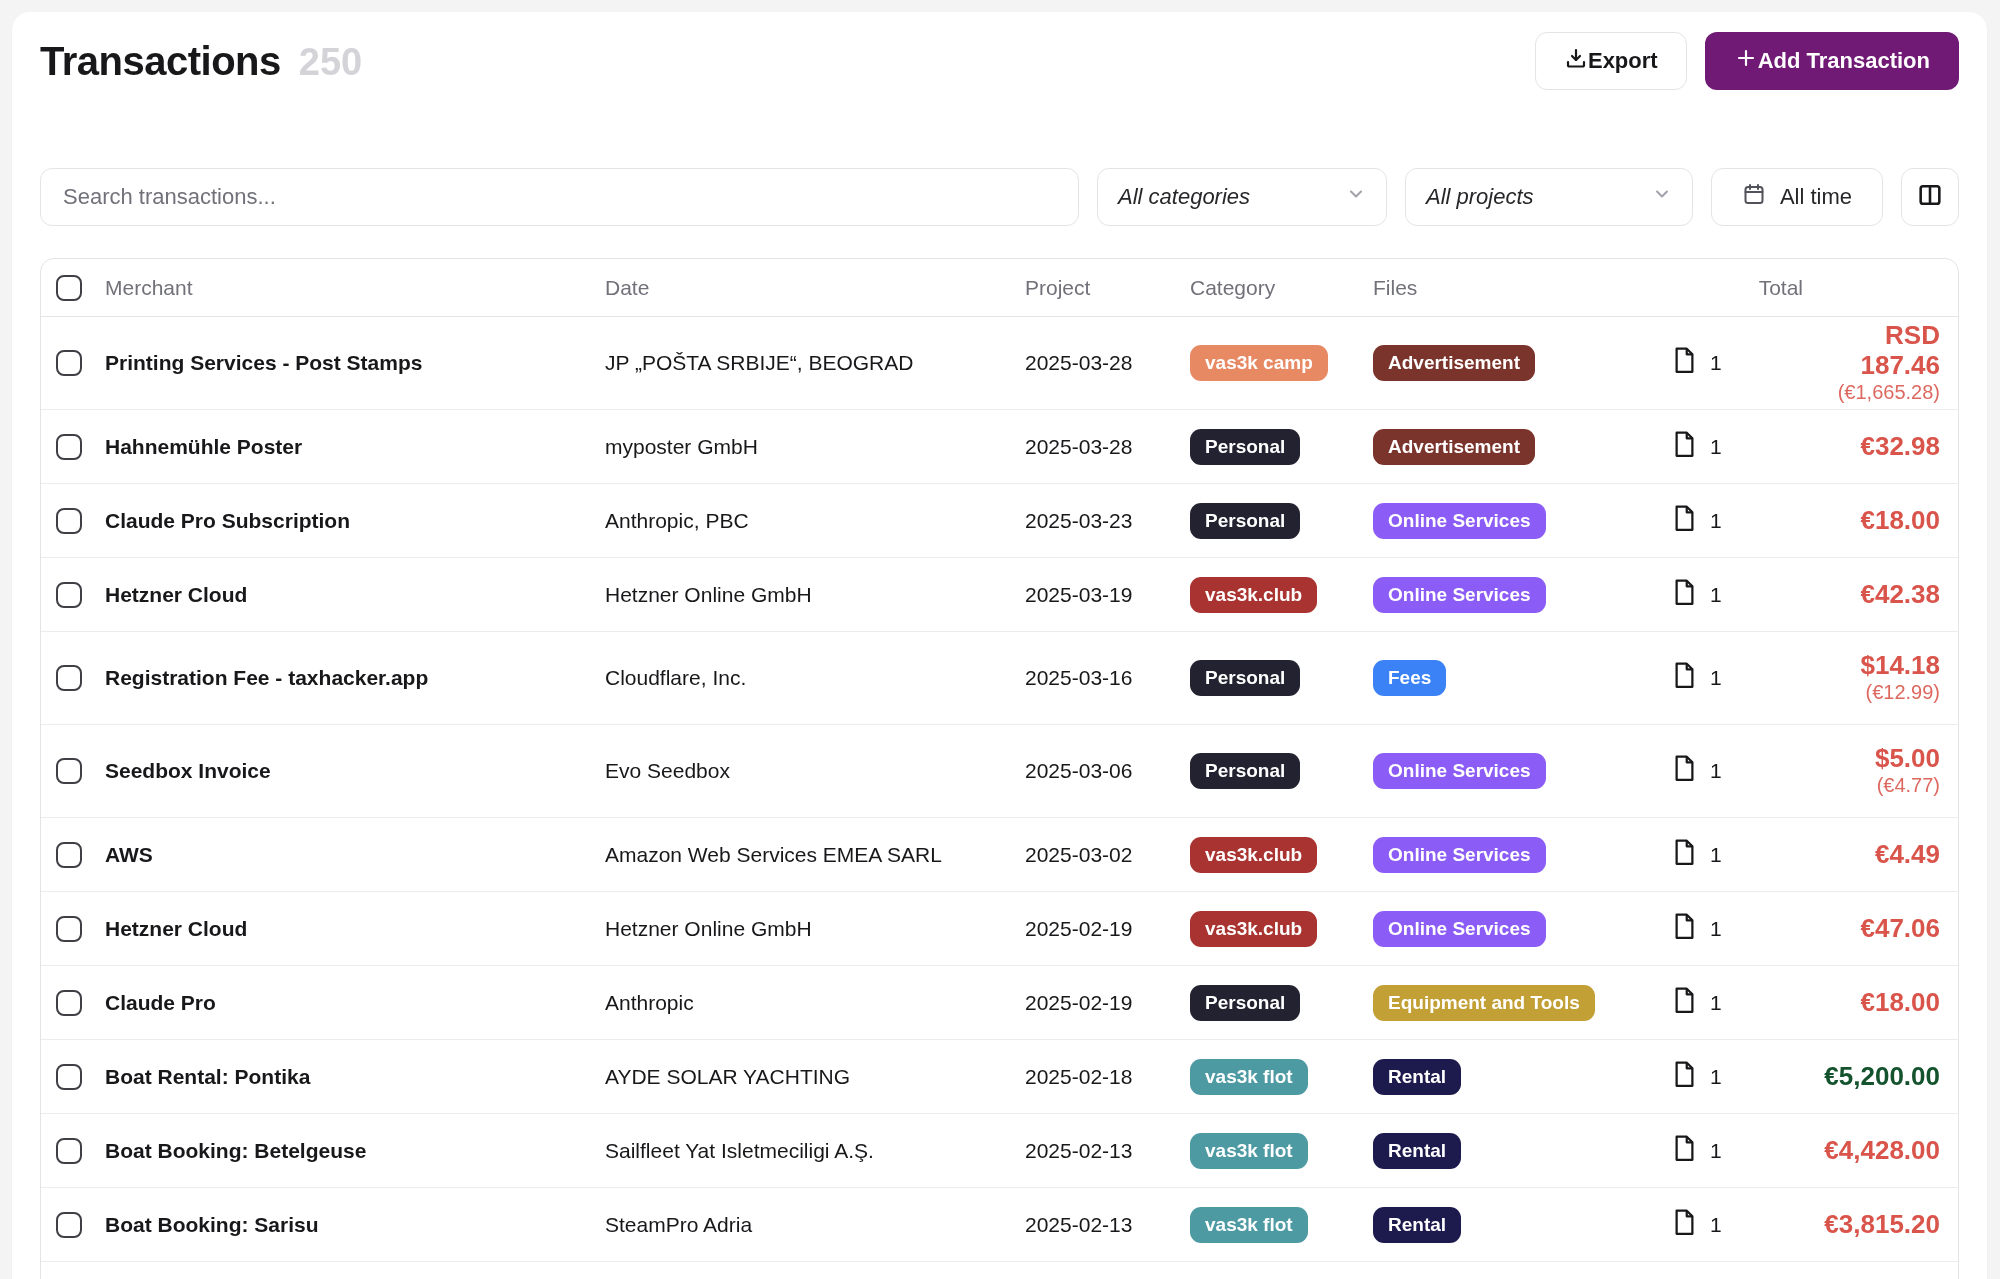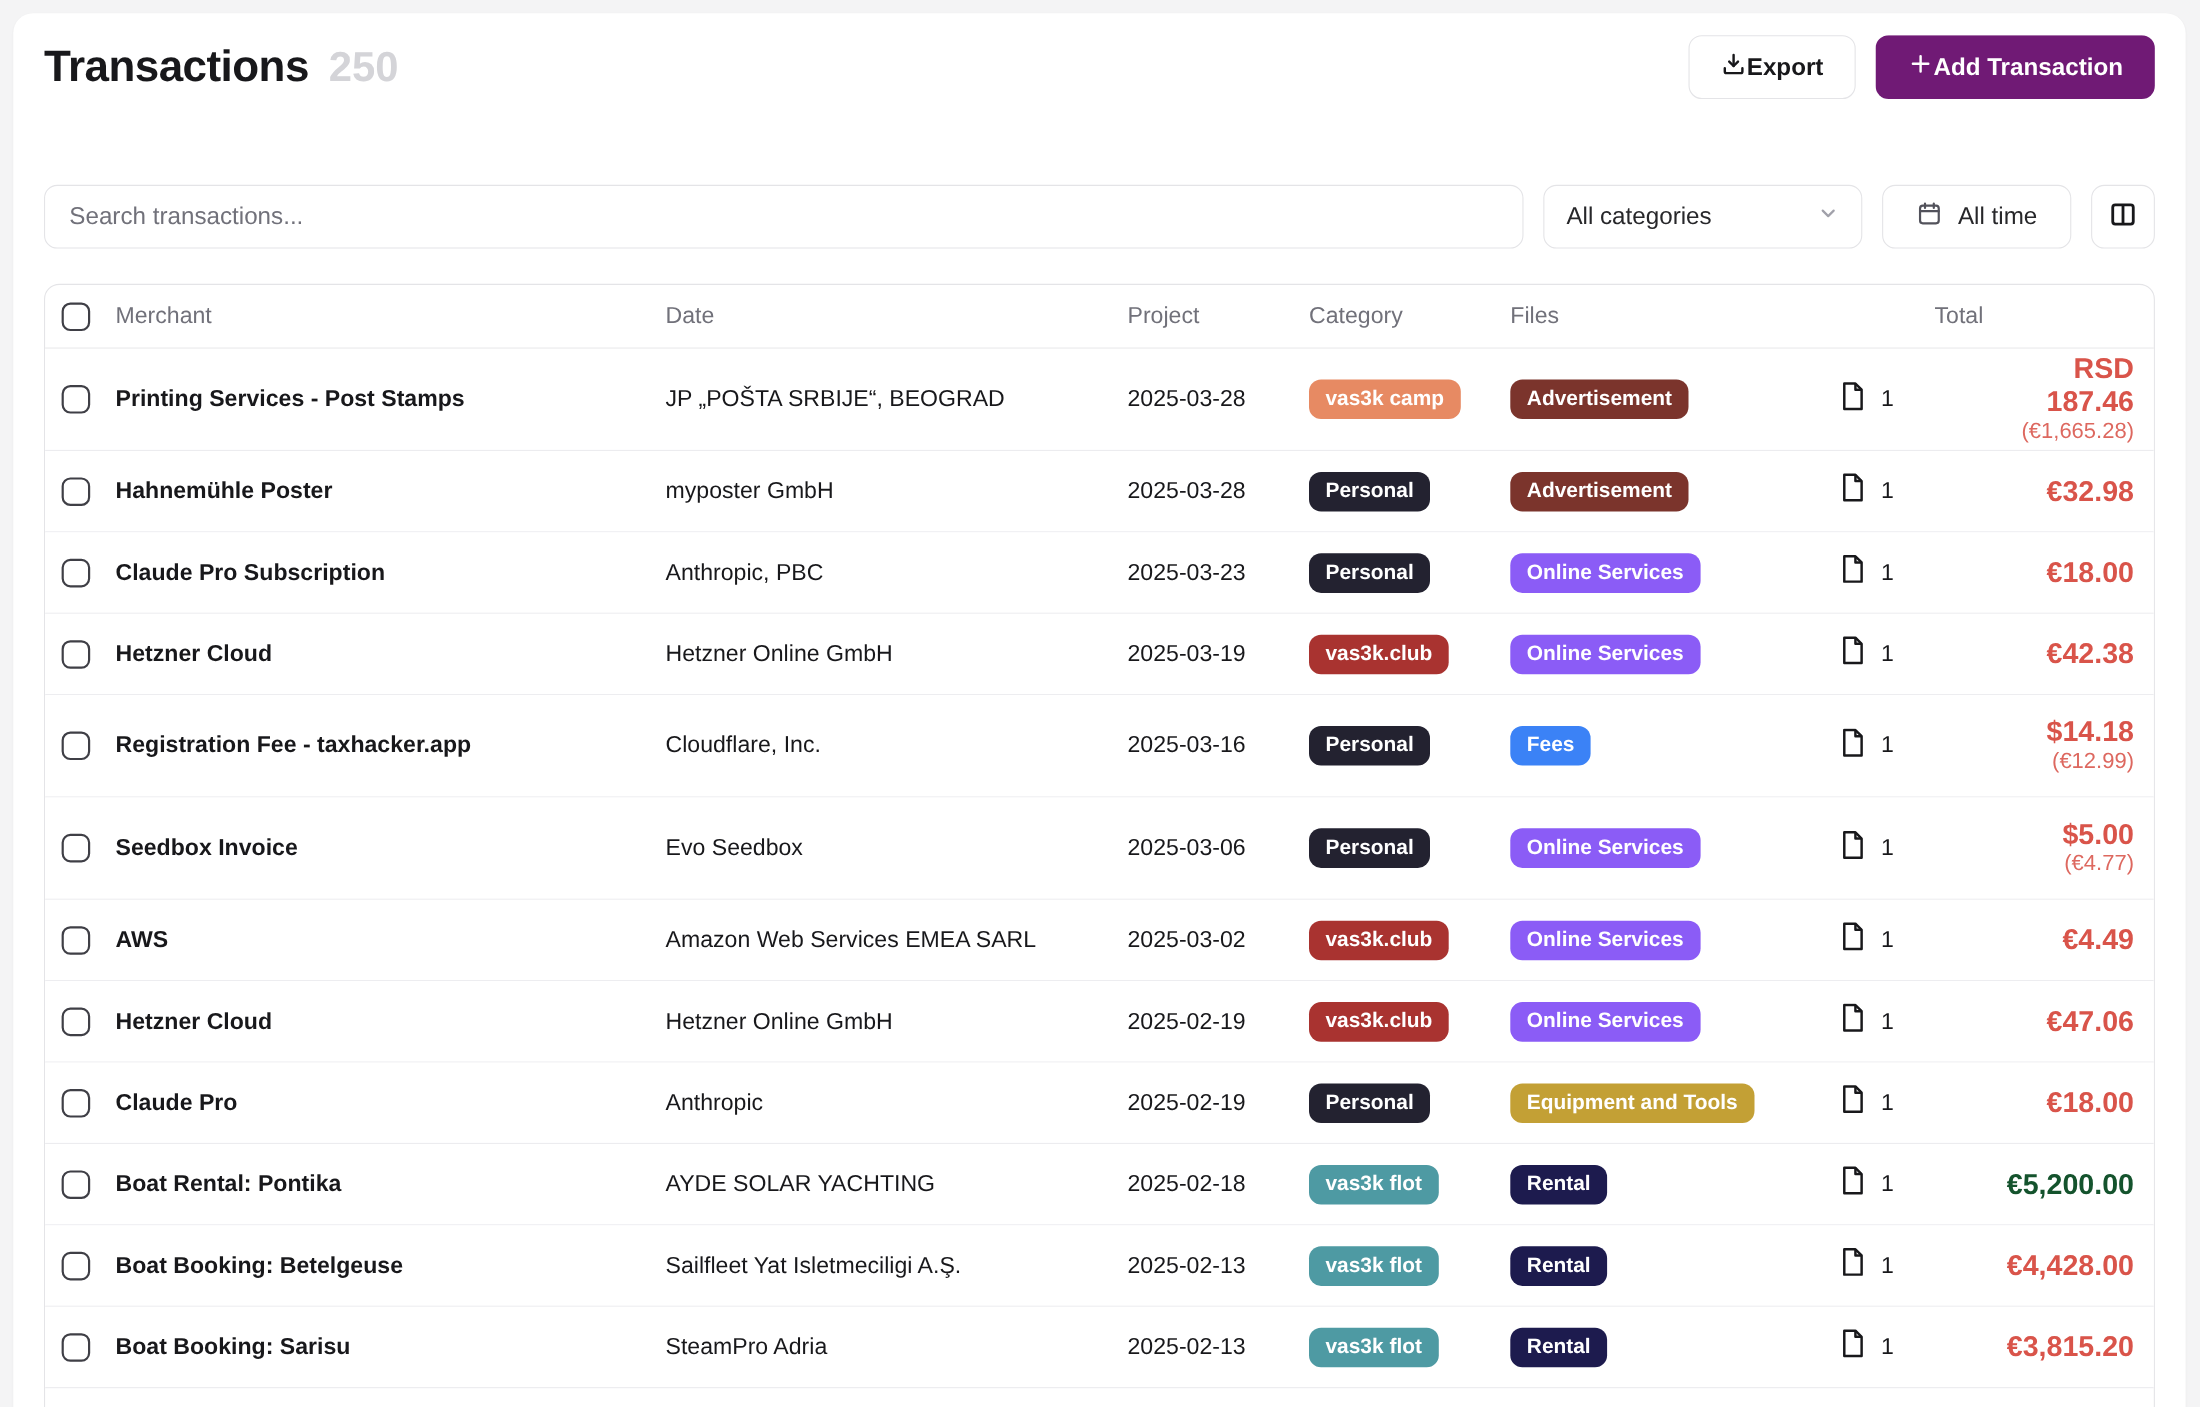--- a/index.html
+++ b/index.html
@@ -24,21 +24,21 @@
   .btn svg { flex:0 0 auto; }
 
   
   .filters { display:flex; gap:18px; height:58px; margin-bottom:32px; }
   .search-box { flex:1; height:58px; border:1px solid #e4e4e7; border-radius:12px;
                 font-size:22px; padding:0 22px; color:#18181b; outline:none;
                 font-family:"Liberation Sans", sans-serif; }
   .search-box::placeholder { color:#71717a; }
   .select { display:flex; align-items:center; justify-content:space-between;
             border:1px solid #e4e4e7; border-radius:12px; padding:0 20px;
-            font-size:22px; color:#27272a; background:#fff; cursor:pointer; }
+            font-size:22px; color:#27272a; background:#fff; cursor:pointer;font-style:italic; }
   .select.cats { width:290px; } .select.projs { width:288px; }
   .datebtn { display:flex; align-items:center; gap:14px; width:172px; justify-content:center;
              border:1px solid #e4e4e7; border-radius:12px; font-size:22px; color:#27272a;
              background:#fff; cursor:pointer; }
   .iconbtn { width:58px; height:58px; border:1px solid #e4e4e7; border-radius:12px;
              background:#fff; display:flex; align-items:center; justify-content:center; cursor:pointer; }
 
   
   .table { border:1px solid #e4e4e7; border-radius:14px; overflow:hidden; height:1100px; }
   .grid-row { display:grid; grid-template-columns:64px 500px 420px 165px 183px 300px 130px 1fr;
@@ -94,20 +94,28 @@
   <div class="filters">
     <input class="search-box" type="text" placeholder="Search transactions..." style="">
     <div class="select cats">
       <span>All categories</span>
       <span>
         <svg width="20" height="20" viewBox="0 0 24 24" fill="none" stroke="#a1a1aa" stroke-width="2.4" stroke-linecap="round" stroke-linejoin="round">
             <path d="m6 9 6 6 6-6"></path>
           </svg>
       </span>
     </div>
+    <div class="select projs">
+      <span>All projects</span>
+      <span>
+        <svg width="20" height="20" viewBox="0 0 24 24" fill="none" stroke="#a1a1aa" stroke-width="2.4" stroke-linecap="round" stroke-linejoin="round">
+            <path d="m6 9 6 6 6-6"></path>
+          </svg>
+      </span>
+    </div>
     <div class="datebtn">
       <span>
         <svg width="24" height="24" viewBox="0 0 24 24" fill="none" stroke="#52525b" stroke-width="2" stroke-linecap="round">
           <rect x="3.5" y="5" width="17" height="16" rx="2.5"></rect>
             <path d="M8 3v4M16 3v4M3.5 10h17"></path>
         </svg>
       </span>
       <span>All time</span>
     </div>
     <div class="iconbtn">

